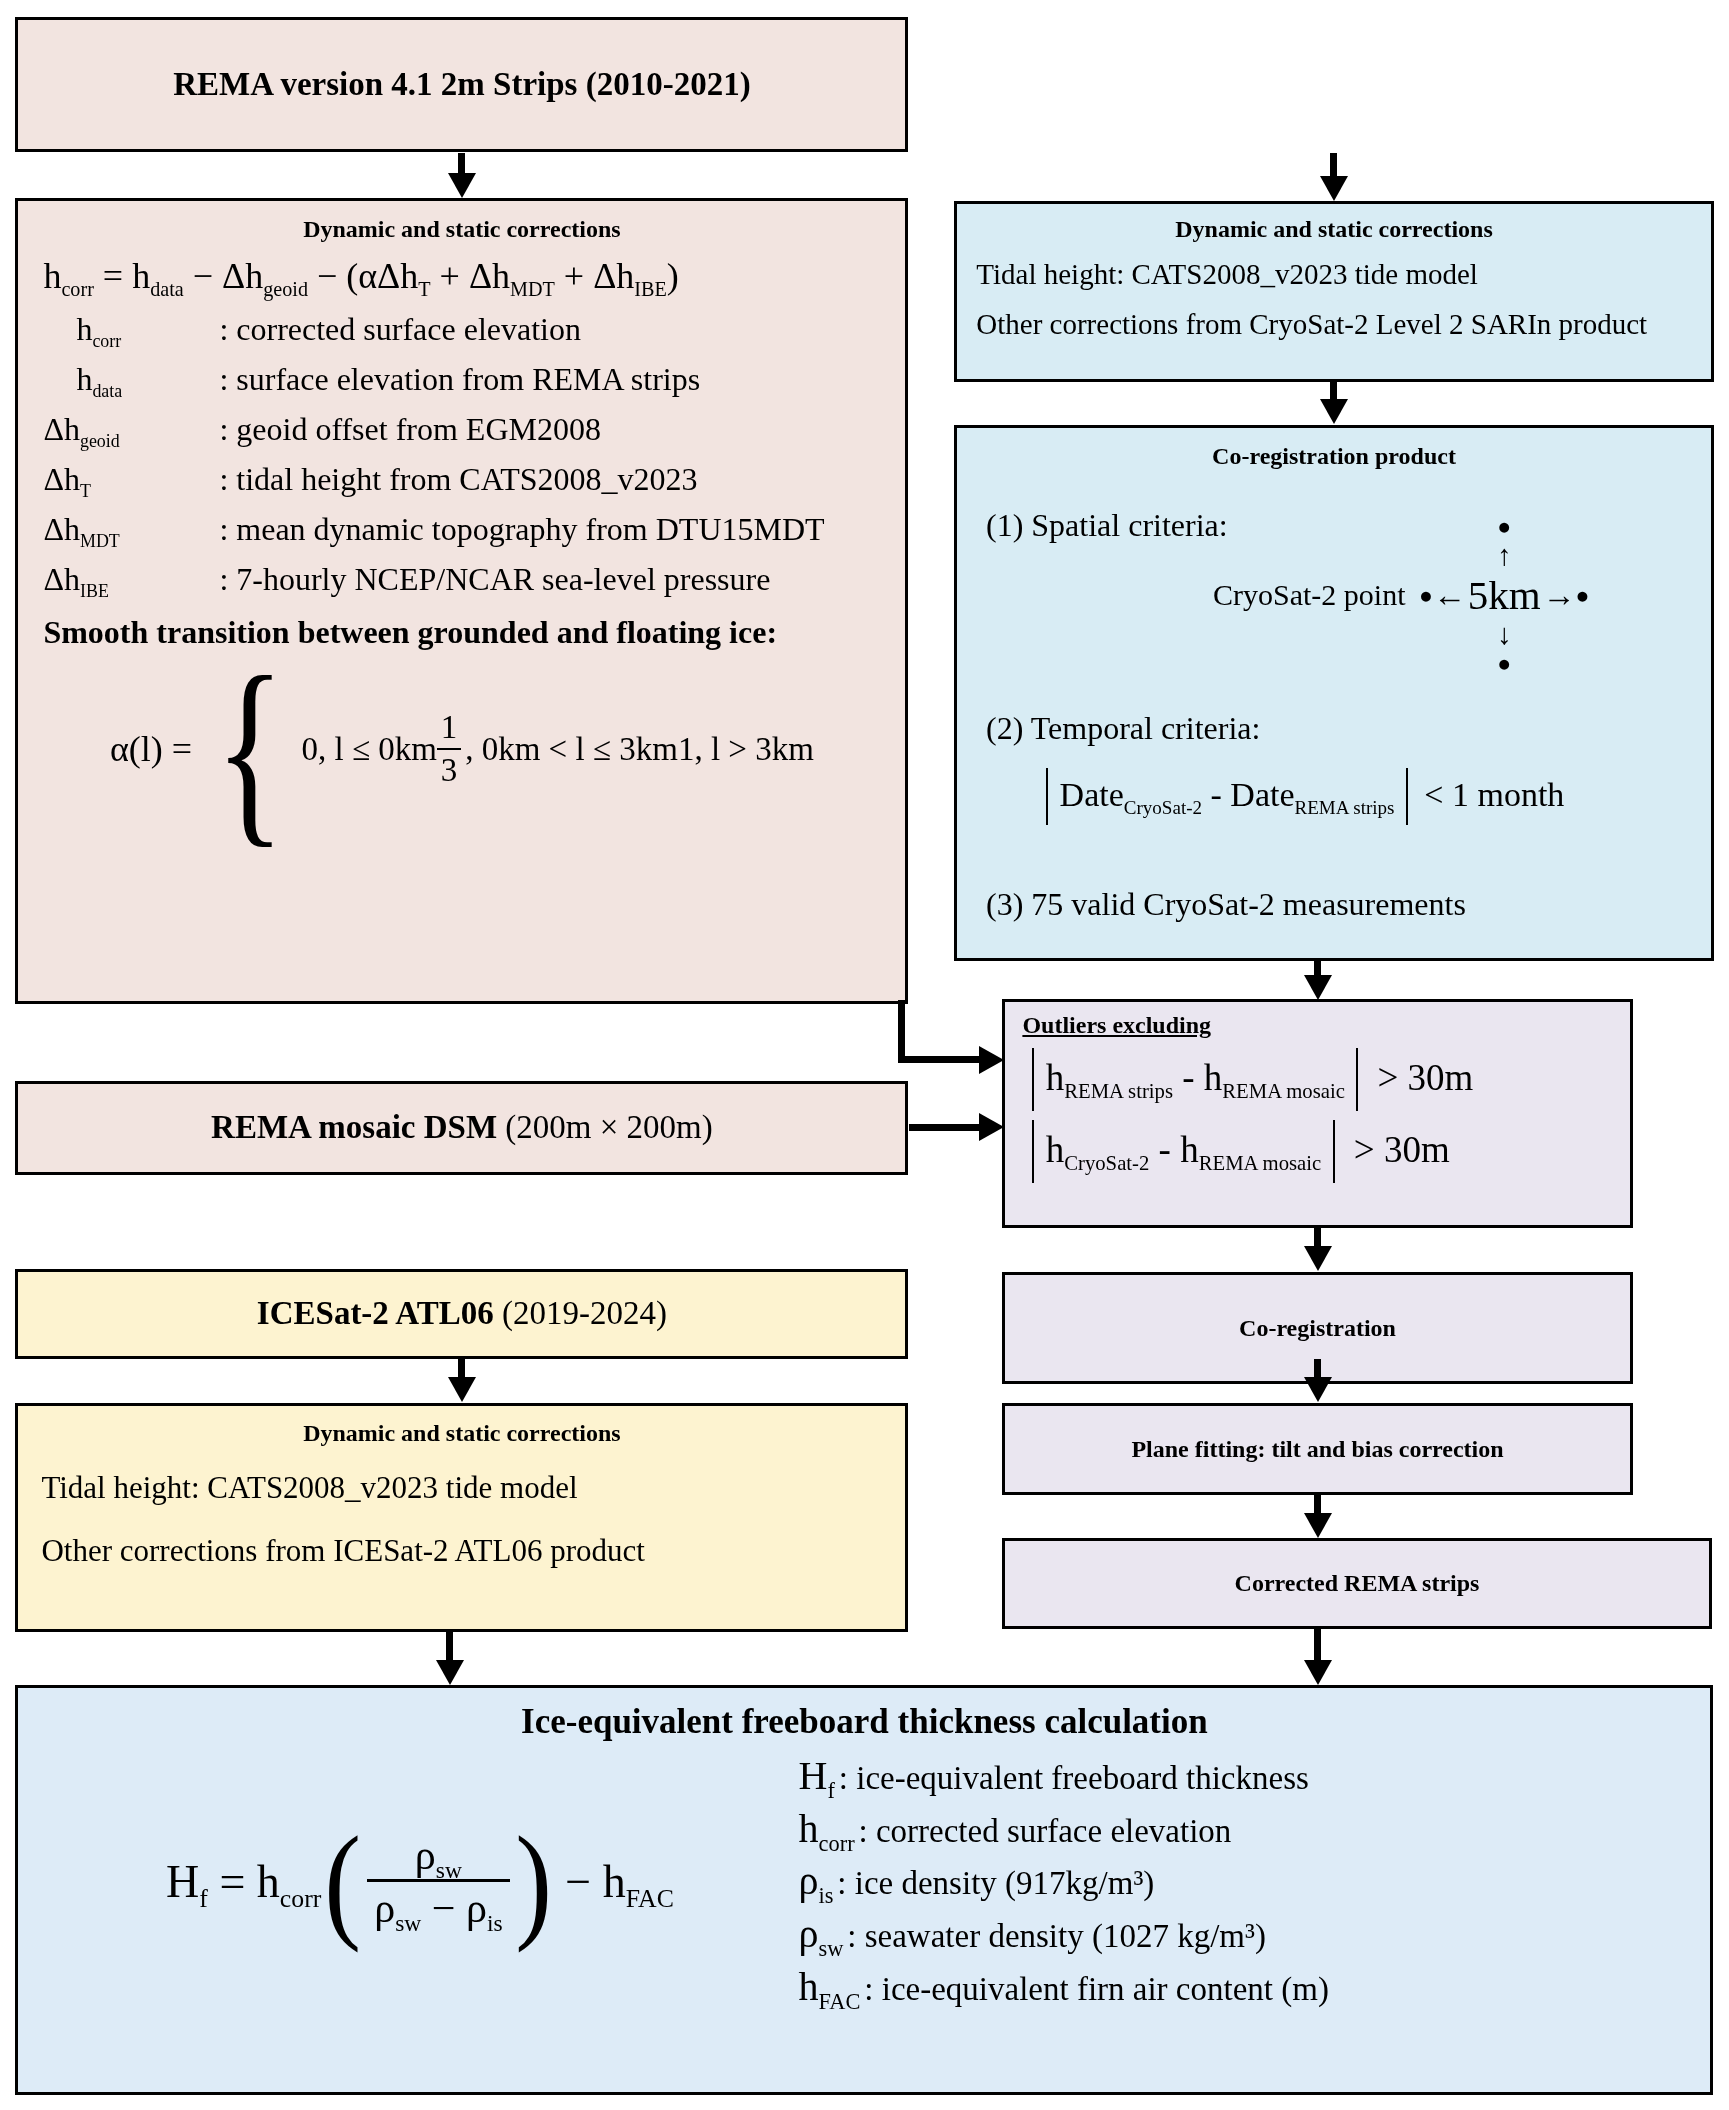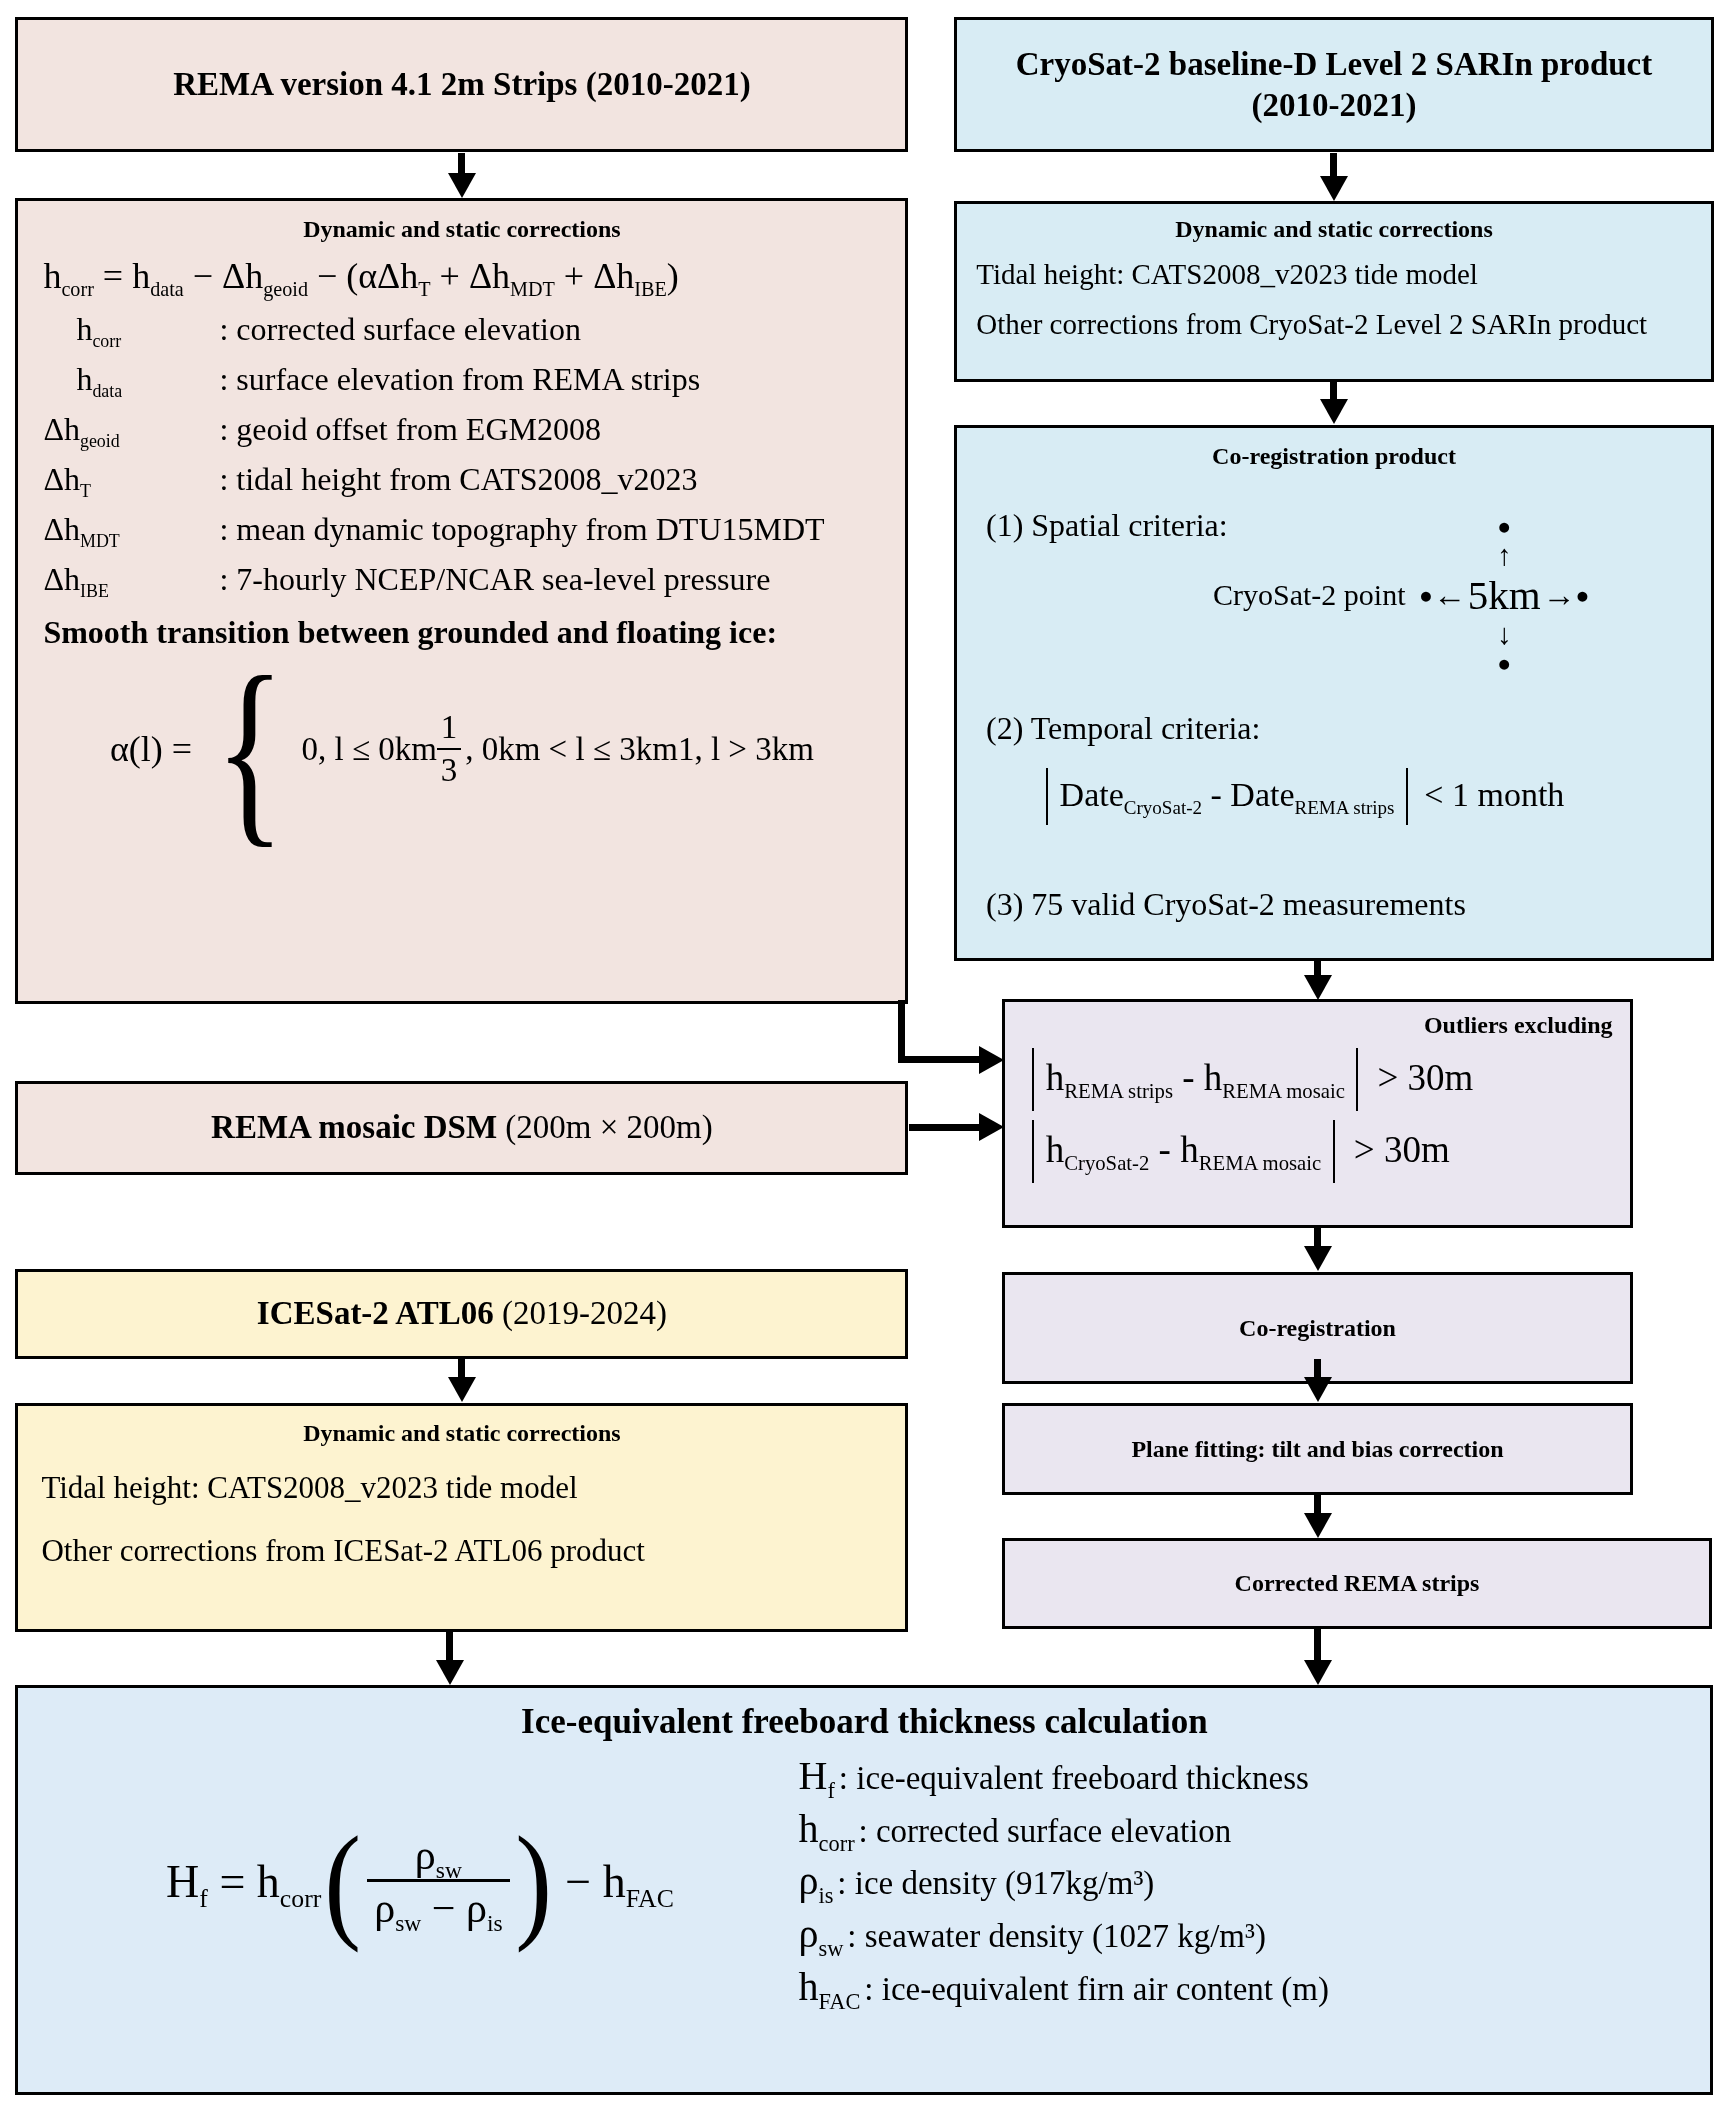--- a/index.html
+++ b/index.html
@@ -63,24 +63,20 @@
 </style>
 </head>
 <body>
 
 <div id="stage">
 
   <div class="bx pink cflex" style="left:15.4px;top:17.4px;width:893px;height:135px;">
     <div class="b t34">REMA version 4.1 2m Strips (2010-2021)</div>
   </div>
 
-  <div class="bx blue cflex" style="left:954px;top:17.4px;width:760px;height:135px;flex-direction:column;">
-    <div class="b t34">CryoSat-2 baseline-D Level 2 SARIn product</div>
-    <div class="b t34">(2010-2021)</div>
-  </div>
 
   <div class="bx pink inner" style="left:15.4px;top:198px;width:893px;height:806px;">
     <div class="b t33" style="text-align:center;">Dynamic and static corrections</div>
     <div class="formula-main">h<sub>corr</sub> = h<sub>data</sub> − Δh<sub>geoid</sub> − (αΔh<sub>T</sub> + Δh<sub>MDT</sub> + Δh<sub>IBE</sub>)</div>
 
     <div class="def-row">
       <span class="def-sym ind">h<sub>corr</sub></span>
       <span>: corrected surface elevation</span>
     </div>
     <div class="def-row">
@@ -150,21 +146,21 @@
 
     <div class="crit-item" style="left:29px;top:282px;">(2) Temporal criteria:</div>
     <div class="crit-item" style="left:89px;top:340px;font-size:34px;">
       <span class="bars">Date<sub>CryoSat-2</sub> - Date<sub>REMA strips</sub></span>
       <span style="margin-left:7.7px;">&lt; 1 month</span>
     </div>
     <div class="crit-item" style="left:29px;top:458px;">(3) 75 valid CryoSat-2 measurements</div>
   </div>
 
   <div class="bx lav" style="left:1002px;top:999px;width:631px;height:229px;padding:9.7px 17.4px;">
-    <div class="b t33" style="text-align:right;">Outliers excluding</div>
+    <div class="b t33" style="text-align:left;text-decoration:underline;">Outliers excluding</div>
     <div class="out-row">
       <span class="bars">h<sub>REMA strips</sub> - h<sub>REMA mosaic</sub></span>
       <span class="out-after">&gt; 30m</span>
     </div>
     <div class="out-row">
       <span class="bars">h<sub>CryoSat-2</sub> - h<sub>REMA mosaic</sub></span>
       <span class="out-after">&gt; 30m</span>
     </div>
   </div>
 

